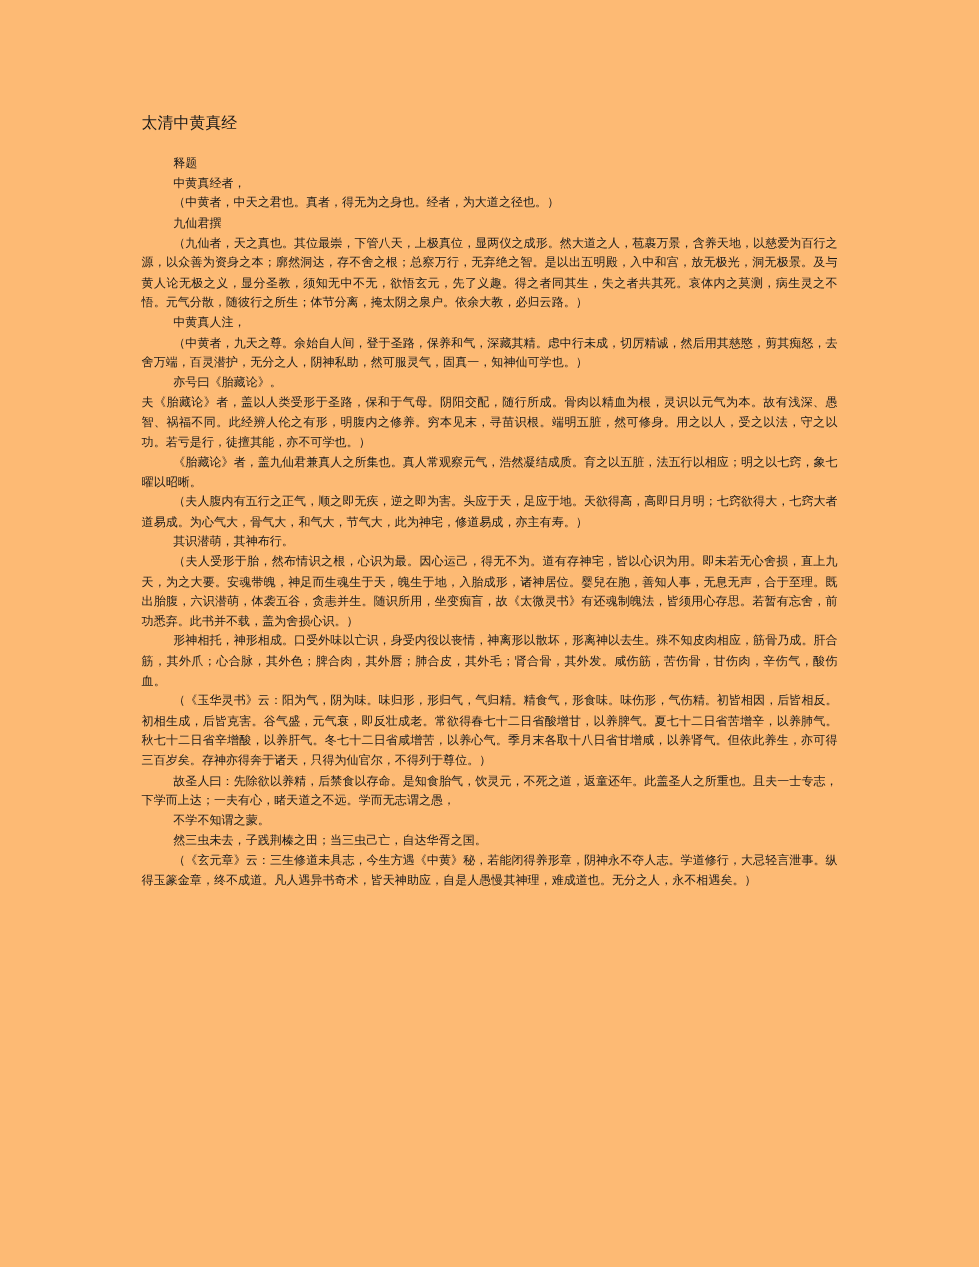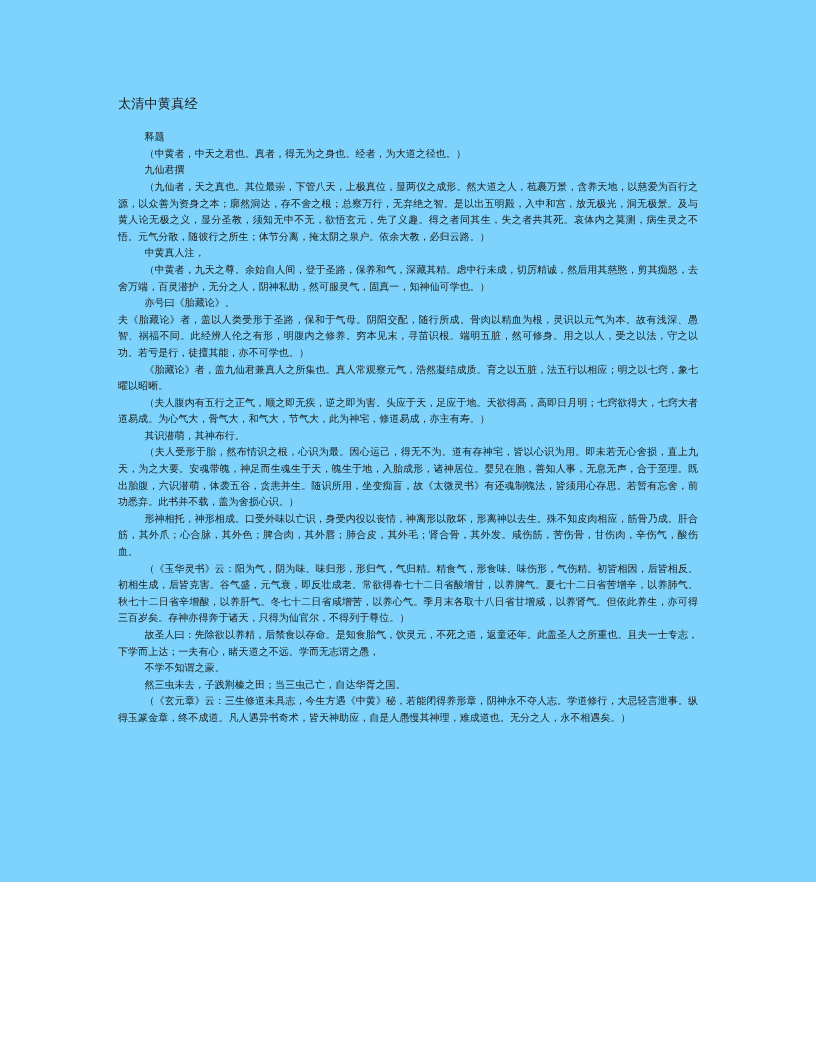--- a/index.html
+++ b/index.html
@@ -11,22 +11,22 @@
   body {
     width: 816px;
     height: 1056px;
     overflow: hidden;
     font-family: "DejaVu Serif", "Liberation Serif", serif;
     color: #1a1a1a;
   }
   .page {
     position: relative;
     width: 816px;
-    height: 882px;
-    background: #7dd3fc;
+    height: 1056px;
+    background: #fdba74;
     box-sizing: border-box;
     padding: 96px 118px 80px 118px;
   }
   .doc-body {
     width: 580px;
     margin: 0;
   }
   .doc-title {
     font-size: 13.2px;
     line-height: 16.6px;
@@ -56,20 +56,21 @@
 </head>
 <body>
 
 <div class="page">
   <div class="doc-body">
 
     <div class="doc-title">太清中黄真经</div>
 
     <div id="paragraph-container">
         <p class="para indent">释题</p>
+        <p class="para indent">中黄真经者，</p>
         <p class="para indent">（中黄者，中天之君也。真者，得无为之身也。经者，为大道之径也。）</p>
         <p class="para indent">九仙君撰</p>
         <p class="para indent">（九仙者，天之真也。其位最崇，下管八天，上极真位，显两仪之成形。然大道之人，苞裹万景，含养天地，以慈爱为百行之源，以众善为资身之本；廓然洞达，存不舍之根；总察万行，无弃绝之智。是以出五明殿，入中和宫，放无极光，洞无极景。及与黄人论无极之义，显分圣教，须知无中不无，欲悟玄元，先了义趣。得之者同其生，失之者共其死。哀体内之莫测，病生灵之不悟。元气分散，随彼行之所生；体节分离，掩太阴之泉户。依余大教，必归云路。）</p>
         <p class="para indent">中黄真人注，</p>
         <p class="para indent">（中黄者，九天之尊。余始自人间，登于圣路，保养和气，深藏其精。虑中行未成，切厉精诚，然后用其慈愍，剪其痴怒，去舍万端，百灵潜护，无分之人，阴神私助，然可服灵气，固真一，知神仙可学也。）</p>
         <p class="para indent">亦号曰《胎藏论》。</p>
         <p class="para noindent">夫《胎藏论》者，盖以人类受形于圣路，保和于气母。阴阳交配，随行所成。骨肉以精血为根，灵识以元气为本。故有浅深、愚智、祸福不同。此经辨人伦之有形，明腹内之修养。穷本见末，寻苗识根。端明五脏，然可修身。用之以人，受之以法，守之以功。若亏是行，徒擅其能，亦不可学也。）</p>
         <p class="para indent">《胎藏论》者，盖九仙君兼真人之所集也。真人常观察元气，浩然凝结成质。育之以五脏，法五行以相应；明之以七窍，象七曜以昭晰。</p>
         <p class="para indent">（夫人腹内有五行之正气，顺之即无疾，逆之即为害。头应于天，足应于地。天欲得高，高即日月明；七窍欲得大，七窍大者道易成。为心气大，骨气大，和气大，节气大，此为神宅，修道易成，亦主有寿。）</p>
         <p class="para indent">其识潜萌，其神布行。</p>

